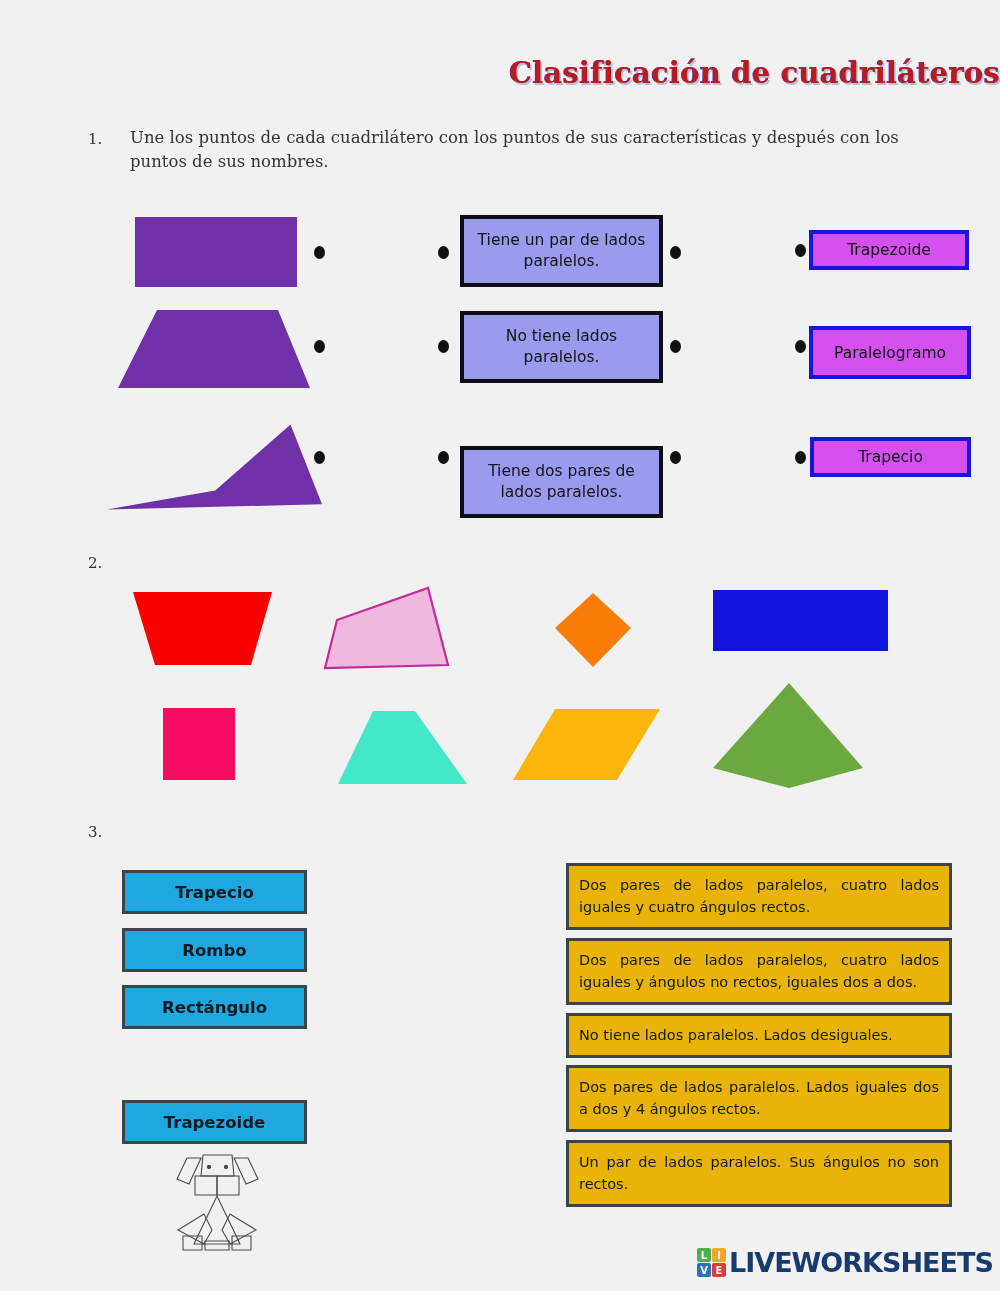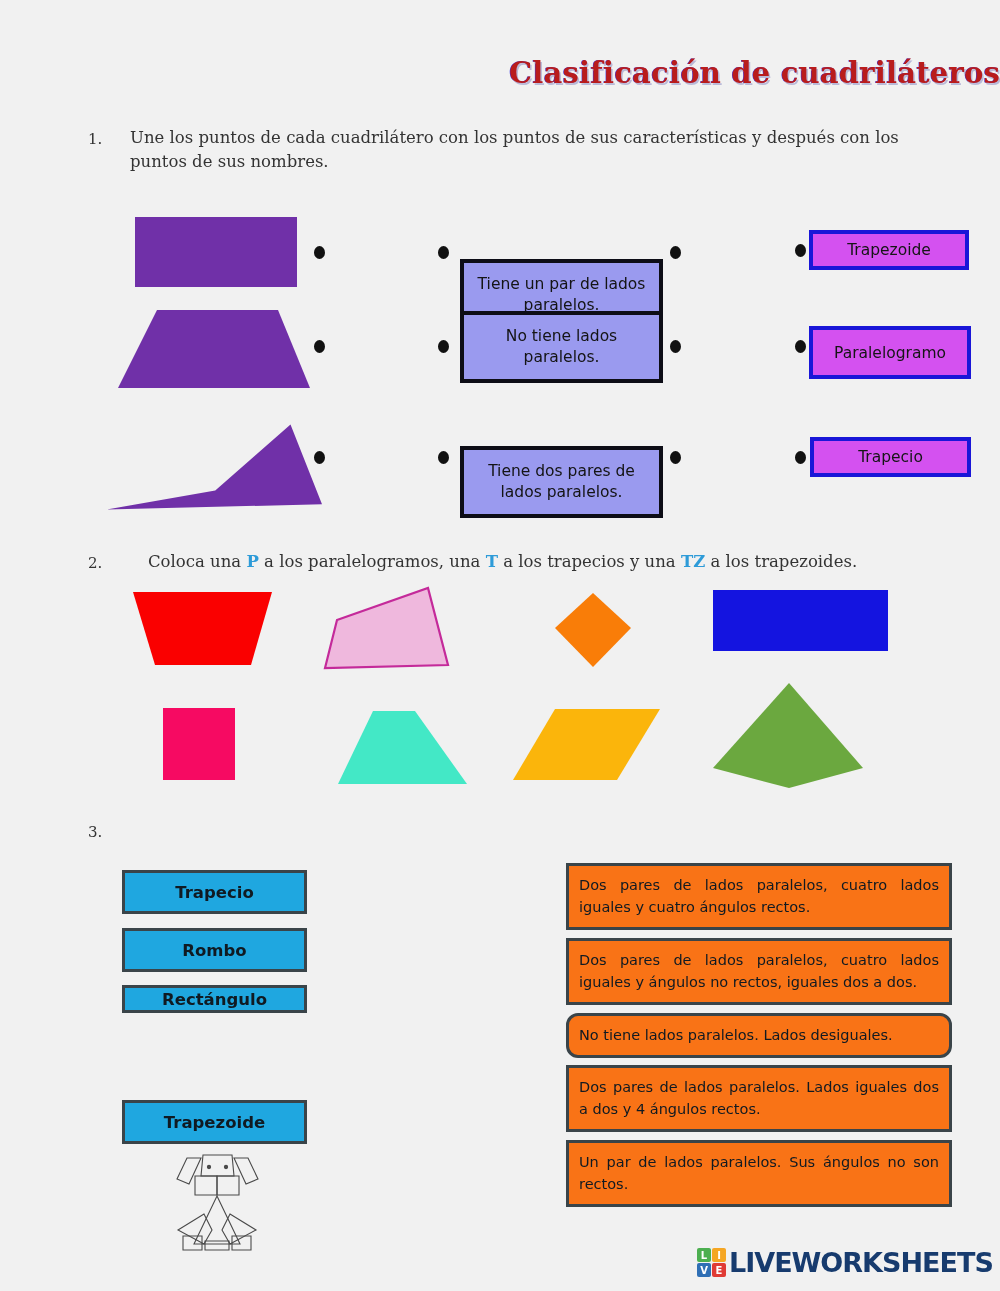--- a/index.html
+++ b/index.html
@@ -107,21 +107,21 @@
     align-items: center;
     justify-content: center;
     text-align: center;
     font-family: "DejaVu Sans", sans-serif;
     font-weight: bold;
     font-size: 16.5px;
     color: #101a22;
   }
   .cyan-desc {
     position: absolute;
-    background: #f97316;
+    background: #eab308;
     border: 3px solid #3a4449;
     box-sizing: border-box;
     display: flex;
     align-items: center;
     text-align: justify;
     font-family: "DejaVu Sans", sans-serif;
     font-size: 14.5px;
     color: #101a22;
     line-height: 1.45;
     padding: 4px 10px;
@@ -182,21 +182,21 @@
   </svg>
 
   <div class="dot" style="left:314px; top:246px;"></div>
   <div class="dot" style="left:314px; top:340px;"></div>
   <div class="dot" style="left:314px; top:451px;"></div>
 
   <div class="dot" style="left:438px; top:246px;"></div>
   <div class="dot" style="left:438px; top:340px;"></div>
   <div class="dot" style="left:438px; top:451px;"></div>
 
-  <div class="feat-box" style="left:460px; top:215px; width:203px; height:72px;margin-top:44px;">
+  <div class="feat-box" style="left:460px; top:215px; width:203px; height:72px;">
     <span>Tiene un par de lados paralelos.</span>
   </div>
   <div class="feat-box" style="left:460px; top:311px; width:203px; height:72px;">
     <span>No tiene lados paralelos.</span>
   </div>
   <div class="feat-box" style="left:460px; top:422px; width:203px; height:72px;margin-top:24px;">
     <span>Tiene dos pares de lados paralelos.</span>
   </div>
 
   <div class="dot" style="left:670px; top:246px;"></div>
@@ -211,23 +211,20 @@
     <span>Trapezoide</span>
   </div>
   <div class="name-box" style="left:809px; top:326px; width:162px; height:53px;">
     <span>Paralelogramo</span>
   </div>
   <div class="name-box" style="left:810px; top:437px; width:161px; height:40px;">
     <span>Trapecio</span>
   </div>
 
   <div class="instr-num" style="left:88px; top:554px;">2.</div>
-  <div class="instr" style="left:148px; top:550px; width:800px;">
-    <span>Coloca una </span><span class="hl">P</span><span> a los paralelogramos, una </span><span class="hl">T</span><span> a los trapecios y una </span><span class="hl">TZ</span><span> a los trapezoides.</span>
-  </div>
 
   <svg class="shape" style="left:120px; top:585px;" width="180" height="90">
     <polygon points="13,7 152,7 131,80 35,80" fill="#fa0000"></polygon>
   </svg>
   <svg class="shape" style="left:315px; top:580px;" width="190" height="95">
     <polygon points="22,40 113,8 133,85 10,88" fill="#efb8dd" stroke="#c42a9a" stroke-width="2.2"></polygon>
   </svg>
   <svg class="shape" style="left:545px; top:590px;" width="100" height="80">
     <polygon points="48,3 86,38 48,77 10,38" fill="#f97d08"></polygon>
   </svg>
@@ -249,34 +246,34 @@
   </svg>
 
   <div class="instr-num" style="left:88px; top:823px;">3.</div>
 
   <div class="cyan-box" style="left:122px; top:870px; width:185px; height:44px;">
     <span>Trapecio</span>
   </div>
   <div class="cyan-box" style="left:122px; top:928px; width:185px; height:44px;">
     <span>Rombo</span>
   </div>
-  <div class="cyan-box" style="left:122px; top:985px; width:185px; height:28px;">
+  <div class="cyan-box" style="left:122px; top:985px; width:185px; height:44px;">
     <span>Rectángulo</span>
   </div>
   <div class="cyan-box" style="left:122px; top:1100px; width:185px; height:44px;">
     <span>Trapezoide</span>
   </div>
 
   <div class="cyan-desc" style="left:566px; top:863px; width:386px; height:67px;">
     <span>Dos pares de lados paralelos, cuatro lados iguales y cuatro ángulos rectos.</span>
   </div>
   <div class="cyan-desc" style="left:566px; top:938px; width:386px; height:67px;">
     <span>Dos pares de lados paralelos, cuatro lados iguales y ángulos no rectos, iguales dos a dos.</span>
   </div>
-  <div class="cyan-desc" style="left:566px; top:1013px; width:386px; height:45px;border-radius:12px;">
+  <div class="cyan-desc" style="left:566px; top:1013px; width:386px; height:45px;">
     <span style="text-align:left;">No tiene lados paralelos. Lados desiguales.</span>
   </div>
   <div class="cyan-desc" style="left:566px; top:1065px; width:386px; height:67px;">
     <span>Dos pares de lados paralelos. Lados iguales dos a dos  y 4 ángulos rectos.</span>
   </div>
   <div class="cyan-desc" style="left:566px; top:1140px; width:386px; height:67px;">
     <span>Un par de lados paralelos.  Sus ángulos no son rectos.</span>
   </div>
 
   <svg class="shape" style="left:160px; top:1146px;" width="115" height="105" viewBox="0 0 115 105">

